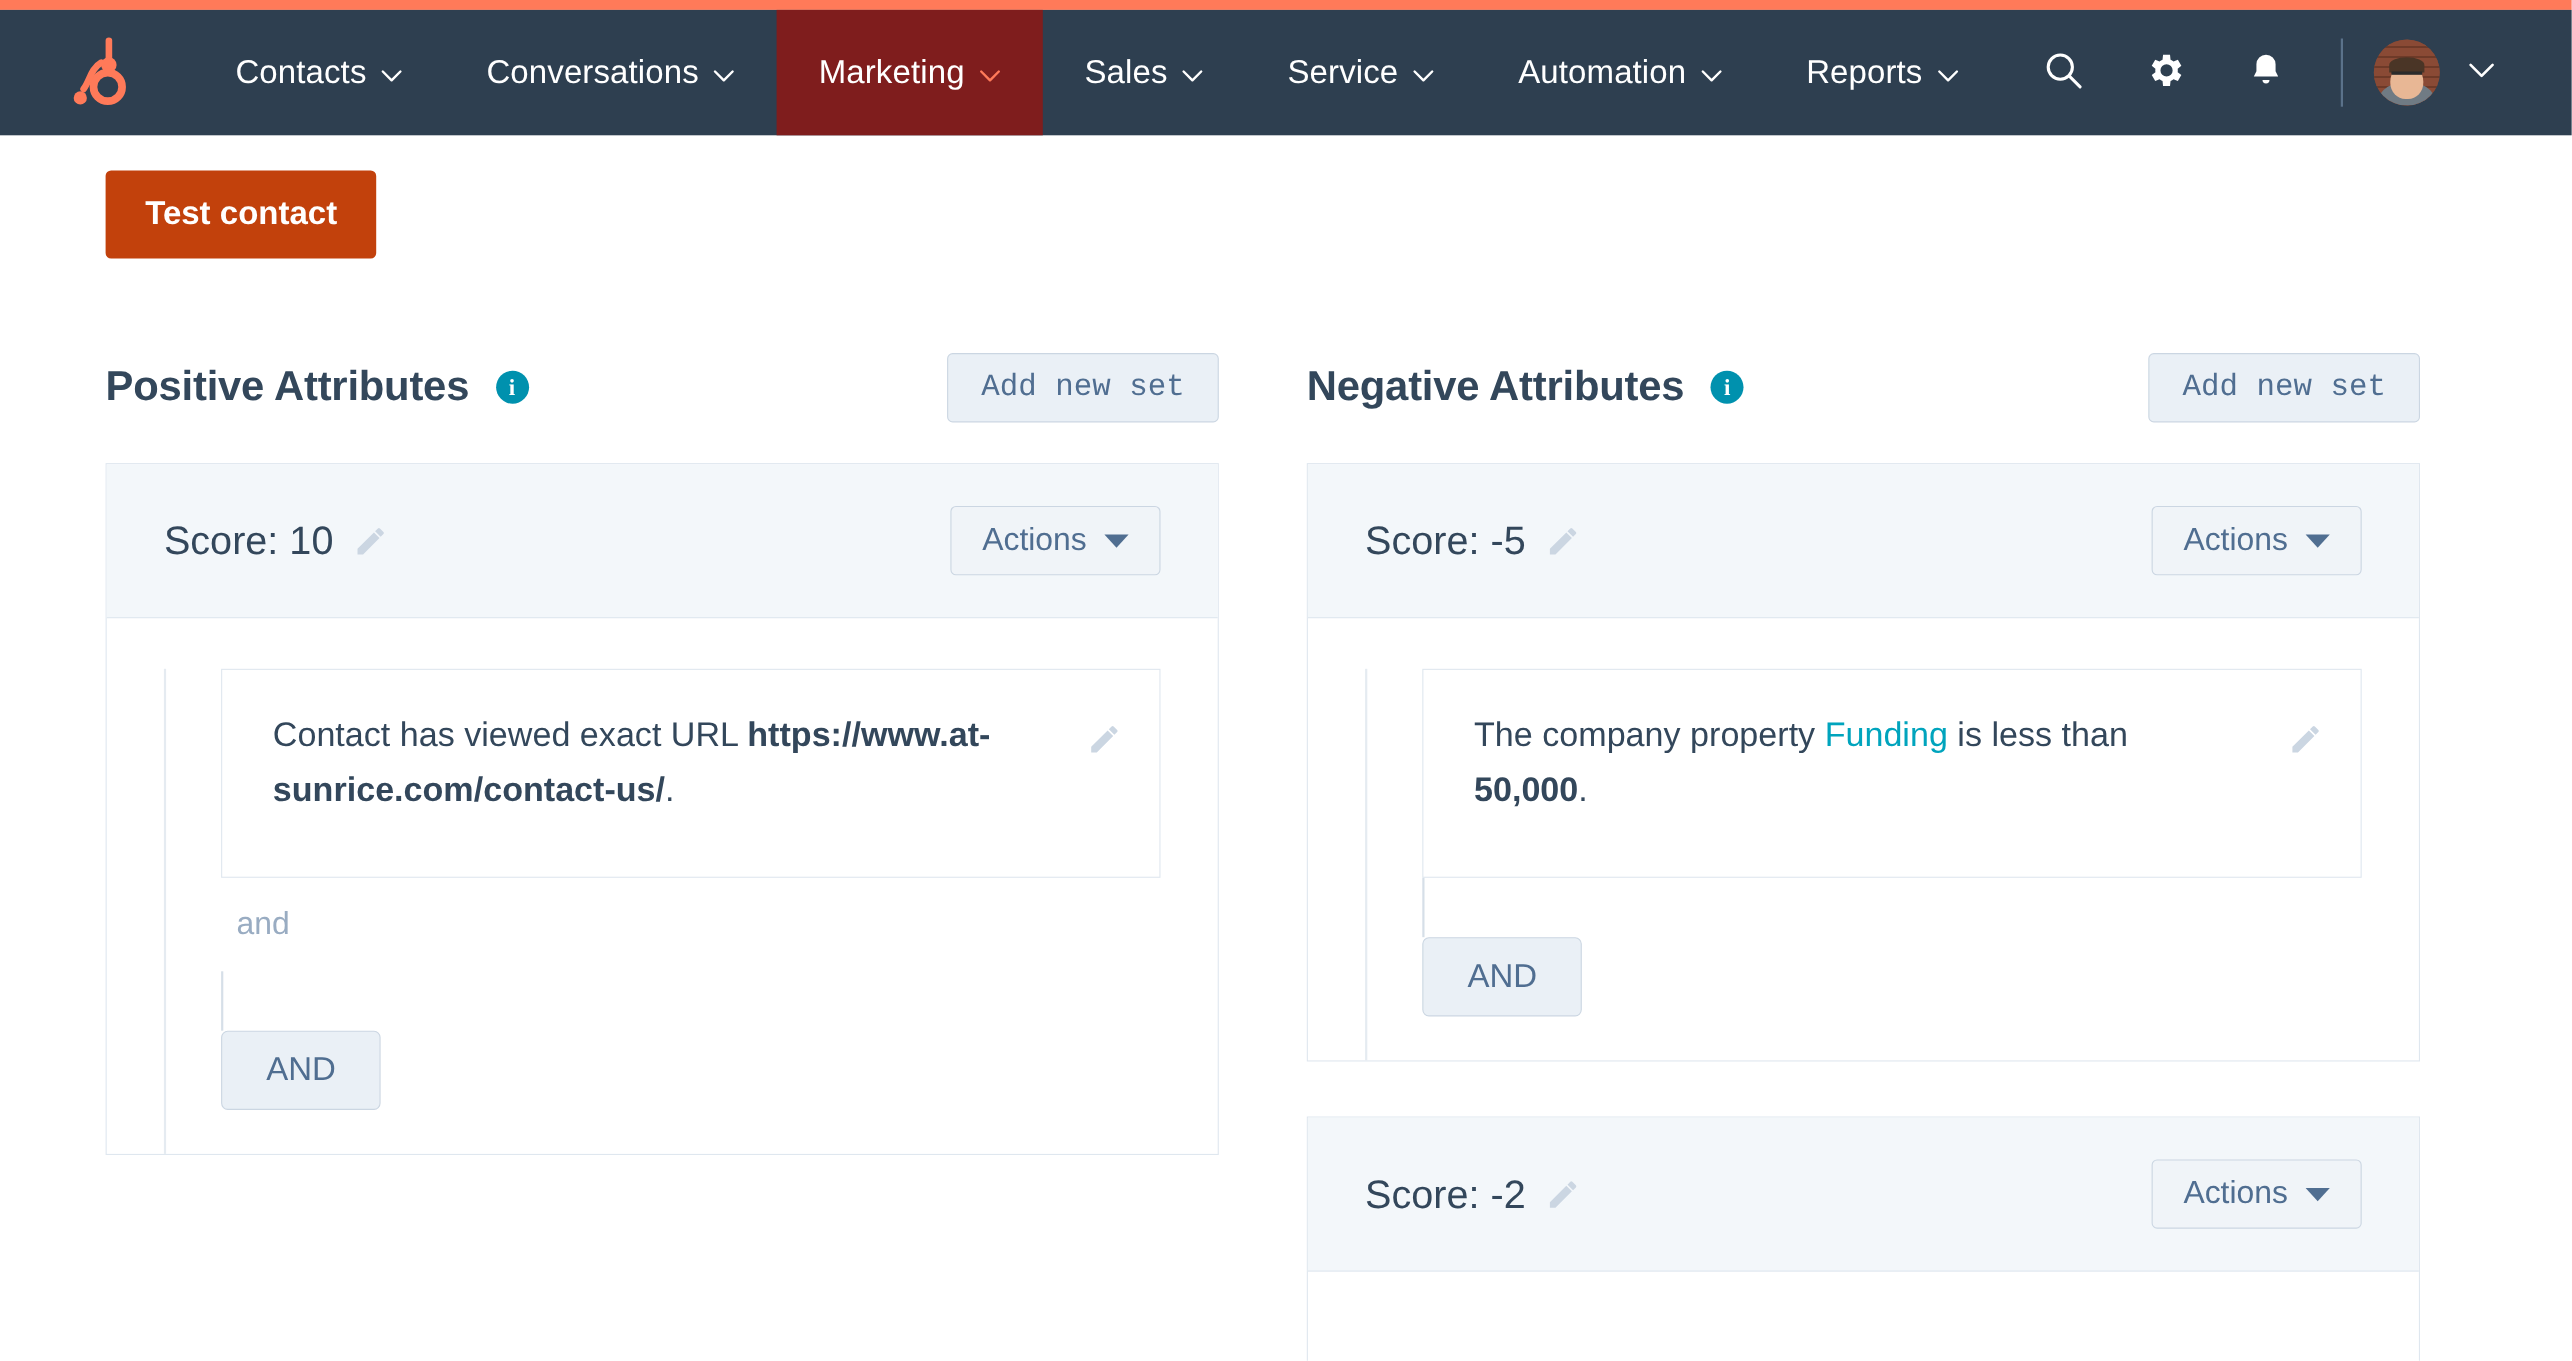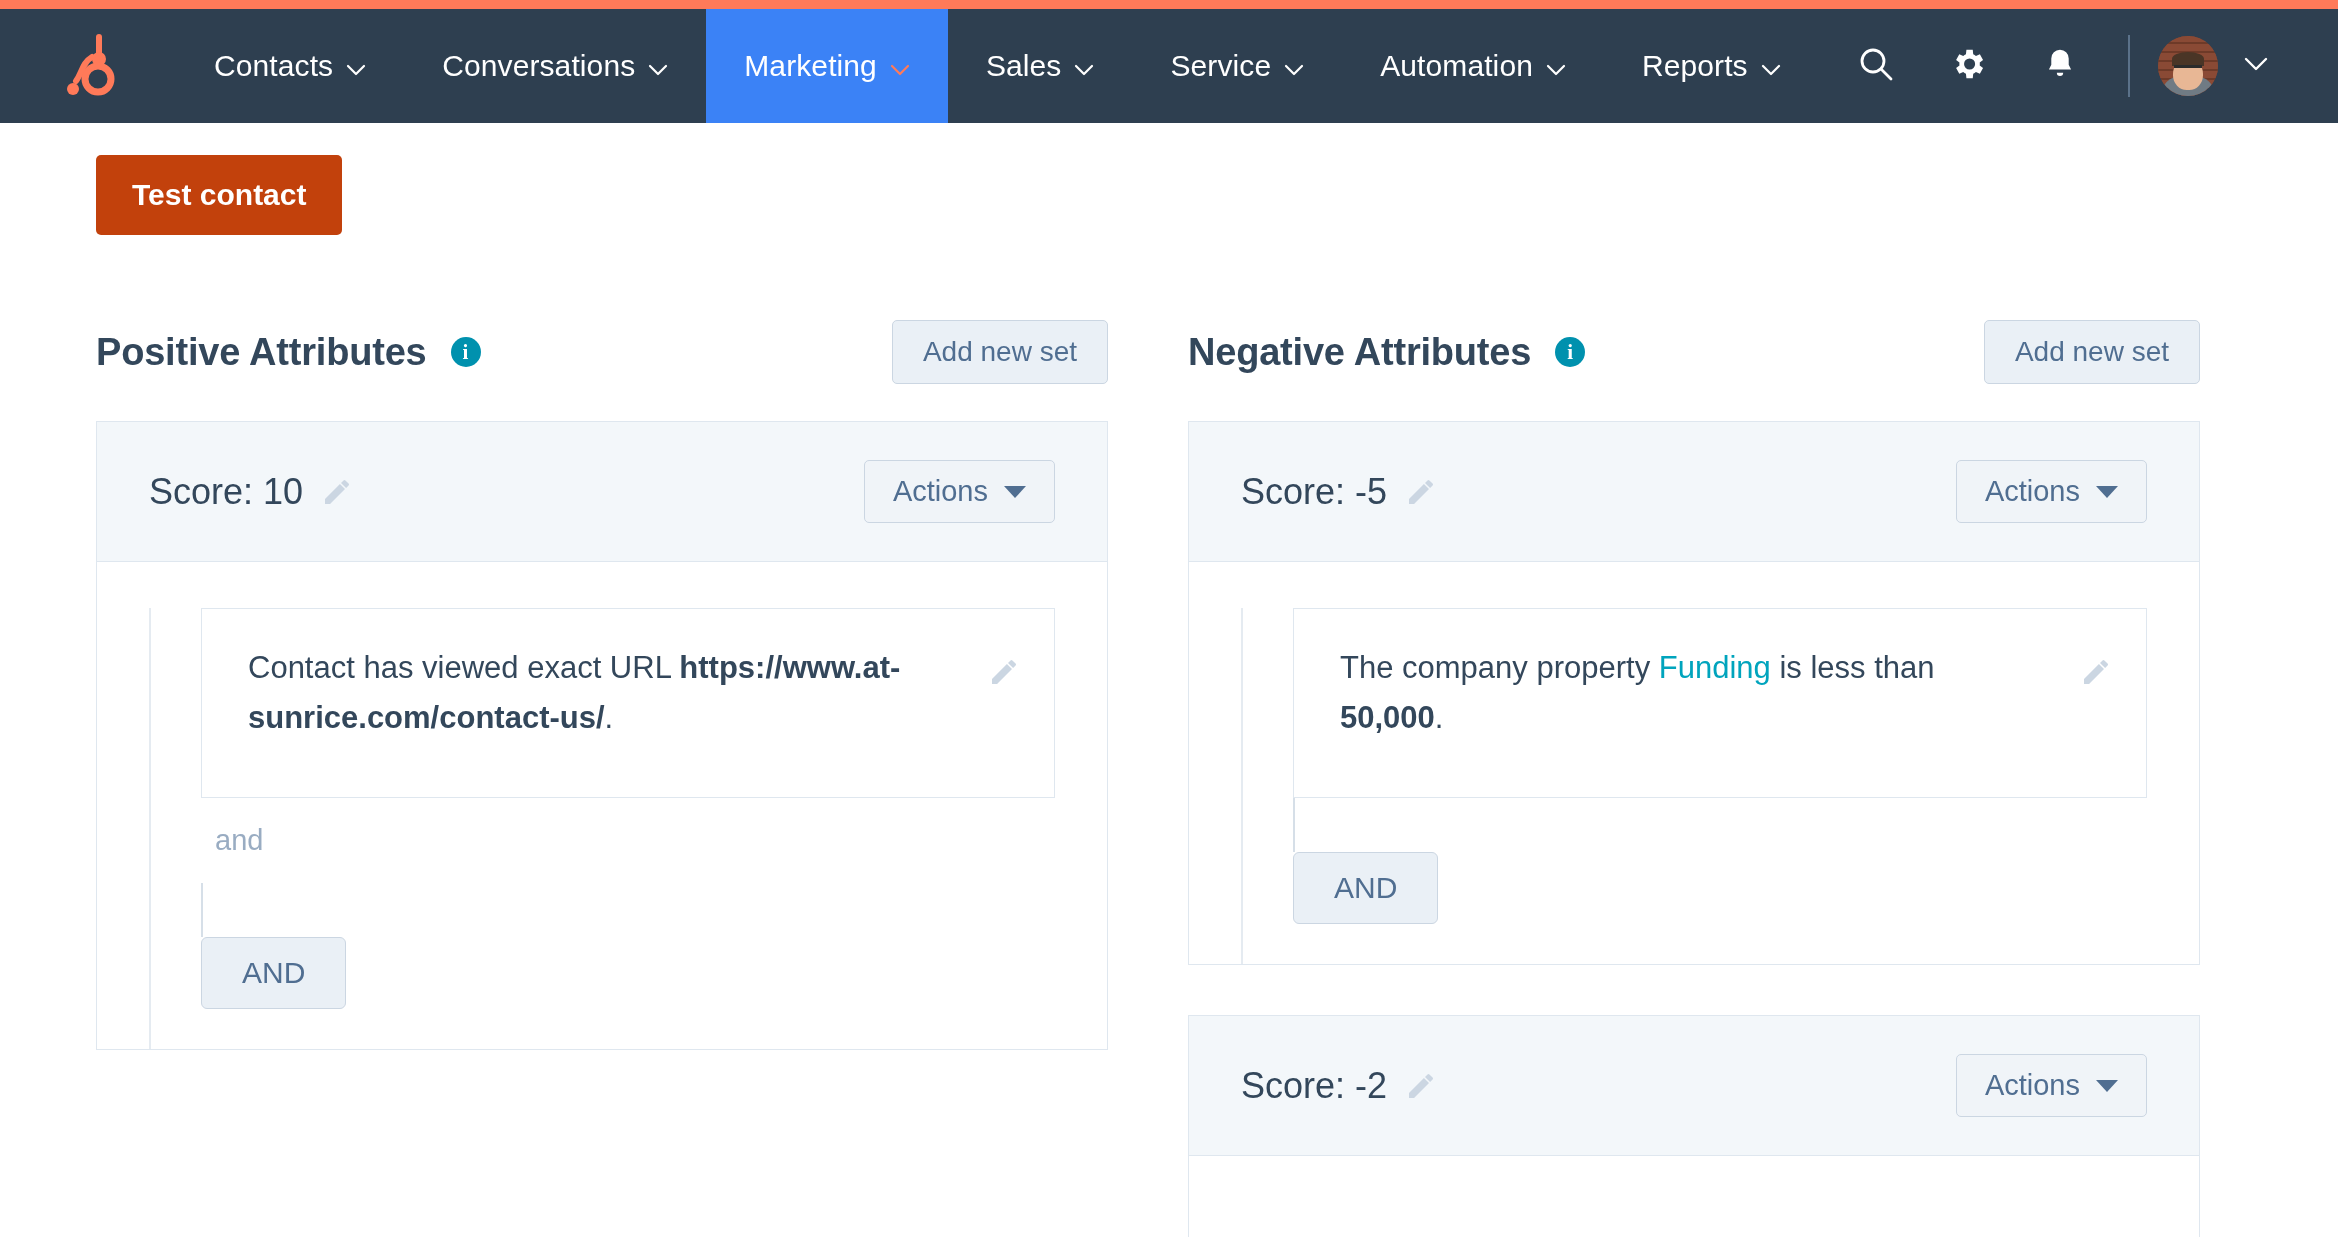--- a/index.html
+++ b/index.html
@@ -46,21 +46,21 @@
     font-size: 30px;
     letter-spacing: .1px;
     cursor: pointer;
     white-space: nowrap;
   }
   .nav-item .caret {
     margin-left: 13px;
     display: inline-block;
   }
   .nav-item.active {
-    background: #3b82f6;
+    background: #7f1d1d;
   }
   .nav-spacer { flex: 1 1 auto; }
   .nav-right {
     display: flex;
     align-items: center;
     padding-right: 70px;
     gap: 0px;
     flex: 0 0 auto;
   }
   .nav-icon-btn {
@@ -179,21 +179,21 @@
     line-height: 1;
   }
   .add-new-set {
     background: #EAF0F6;
     border: 1px solid #CBD6E2;
     border-radius: 5px;
     color: #506E91;
     font-size: 28px;
     padding: 15px 30px;
     cursor: pointer;
-    font-family: Liberation Sans, sans-serif;
+    font-family: Liberation Mono, monospace;
     white-space: nowrap;
   }
 
   
   .score-card {
     border: 1px solid #DFE7EF;
     background: #ffffff;
     margin-bottom: 50px;
   }
   .score-card-header {

